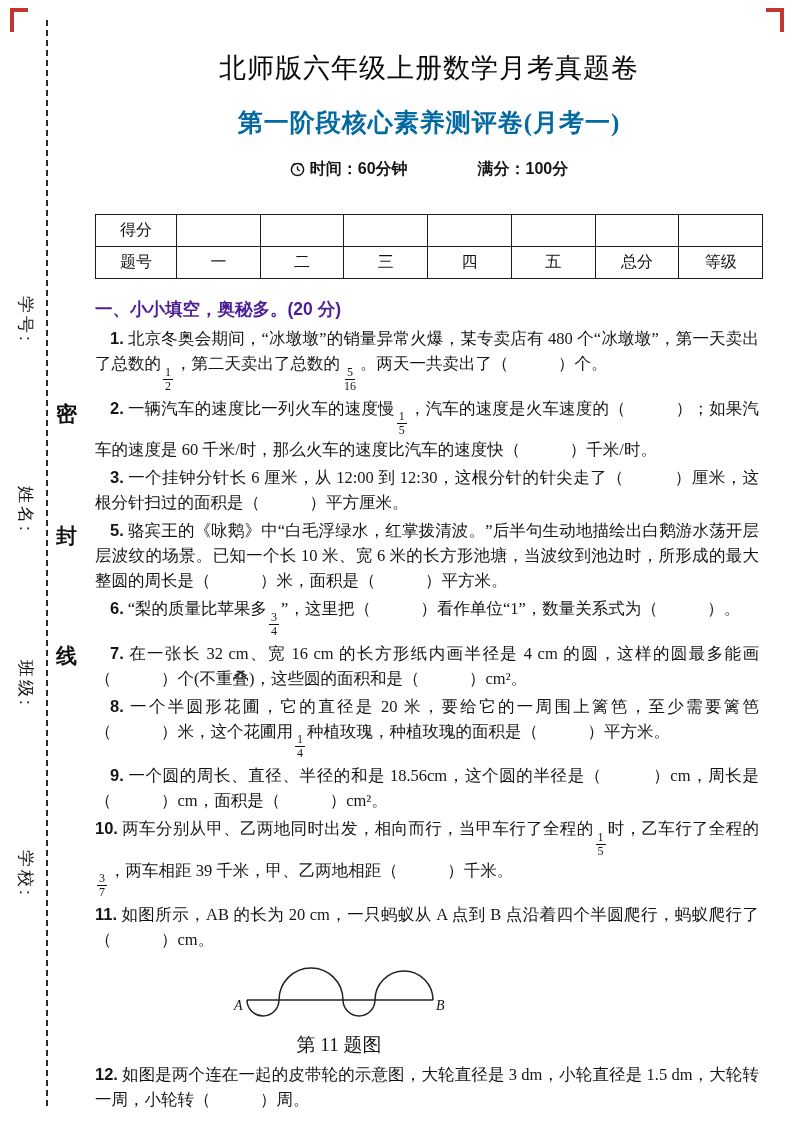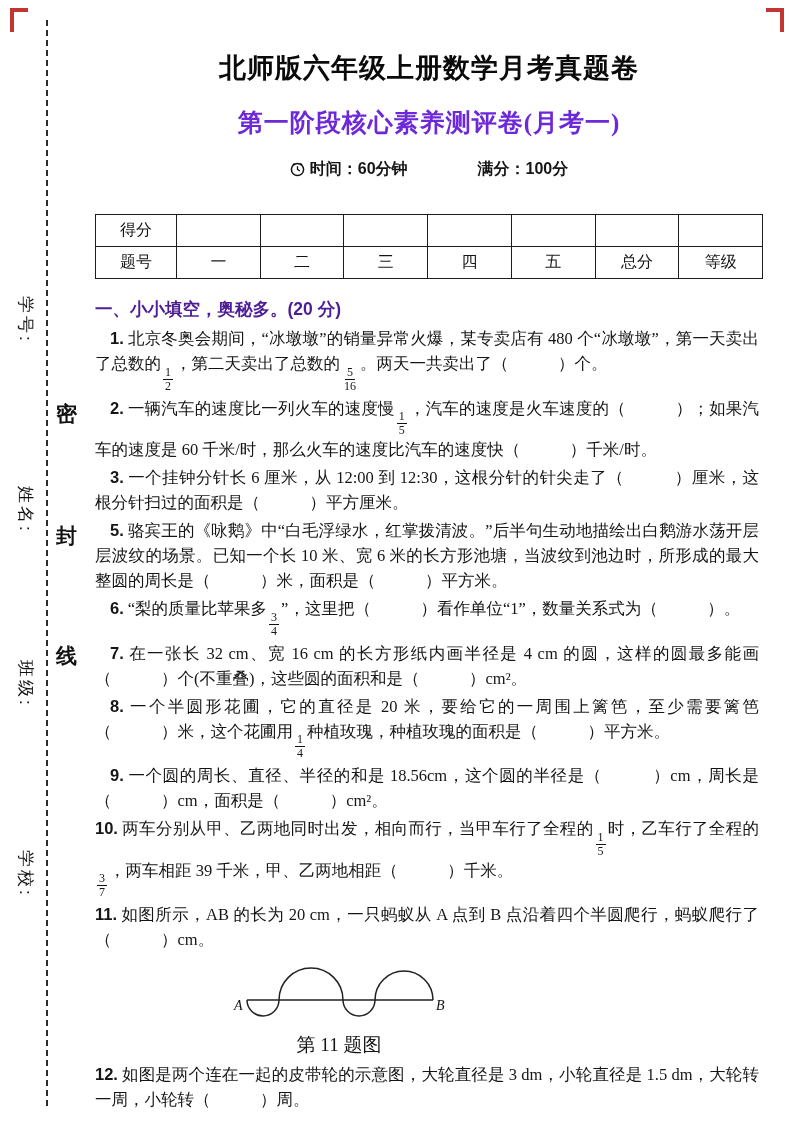--- a/index.html
+++ b/index.html
@@ -28,27 +28,27 @@
     font-size:17px;letter-spacing:3px;color:#111;
     font-family:"Liberation Sans","DejaVu Sans",sans-serif;
   }
   .side-no{top:296px;}
   .side-name{top:486px;}
   .side-class{top:660px;}
   .side-school{top:850px;}
   
   .content{position:absolute;left:95px;top:50px;width:668px;}
   .title{
-    font-size:27px;font-weight:bold;text-align:center;
+    font-size:27px;font-weight:normal;text-align:center;
     letter-spacing:1px;margin:0 0 20px 0;color:#0a0a0a;
     font-family:"Liberation Sans","DejaVu Sans",sans-serif;
   }
   .subtitle{
     font-size:25px;font-weight:bold;text-align:center;
-    letter-spacing:1px;margin:0 0 20px 0;color:#6d28d9;
+    letter-spacing:1px;margin:0 0 20px 0;color:#0369a1;
   }
   .time-row{
     display:flex;justify-content:center;align-items:center;
     font-size:16px;font-weight:bold;margin-bottom:34px;
     font-family:"Liberation Sans","DejaVu Sans",sans-serif;
   }
   .clock-icon{width:15px;height:15px;margin-right:5px;}
   .time-gap{display:inline-block;width:70px;}
   table.score{
     width:100%;border-collapse:collapse;table-layout:fixed;

